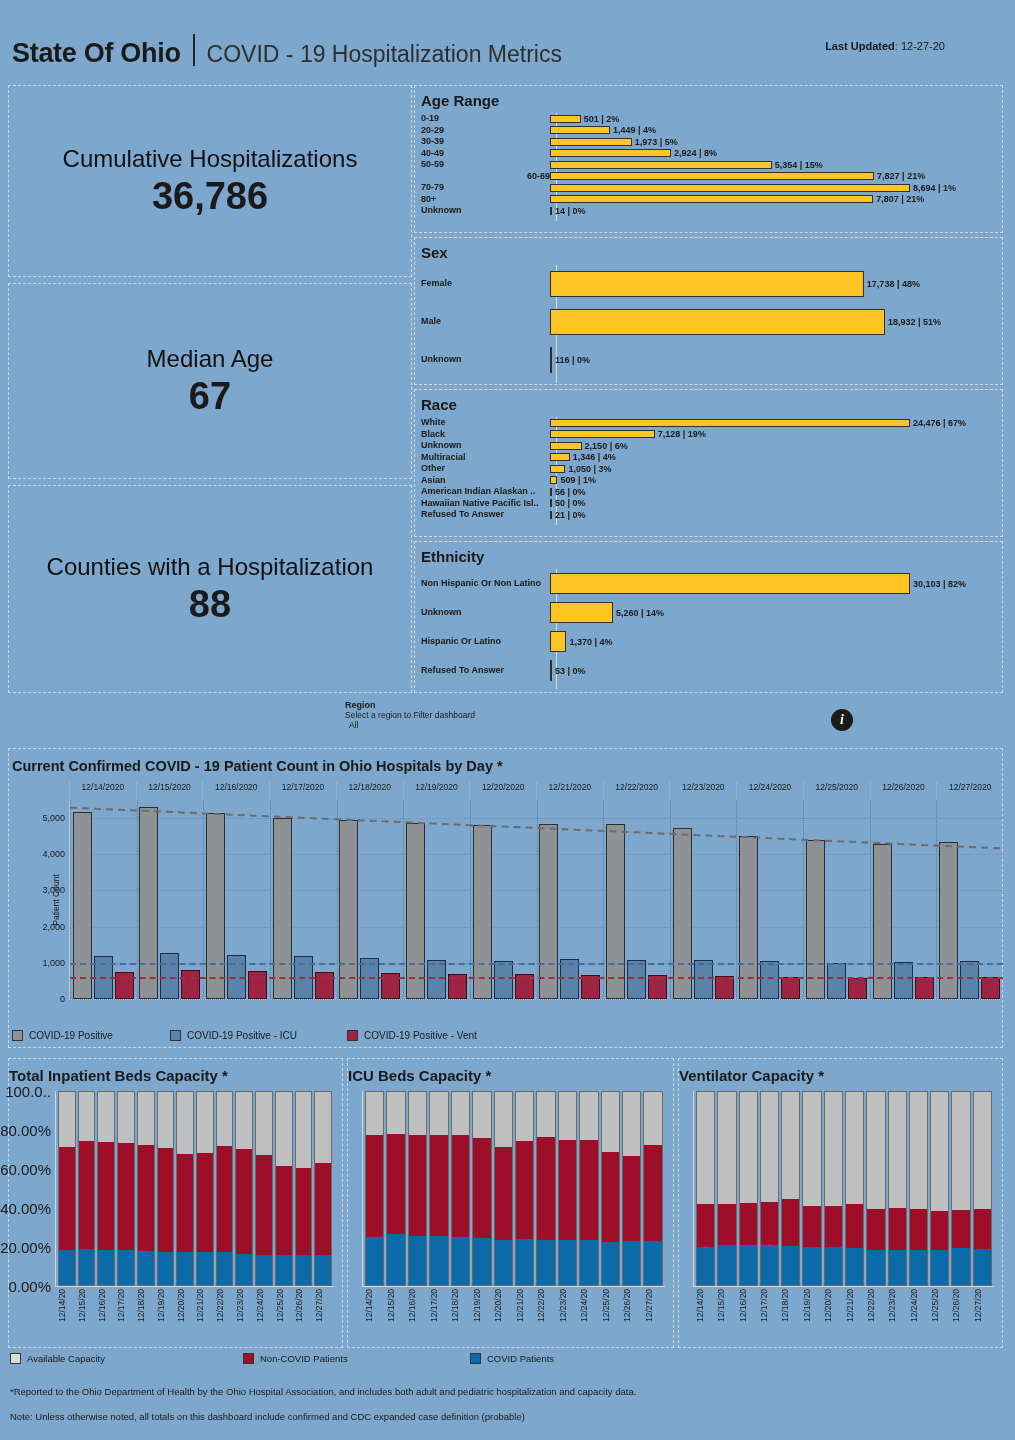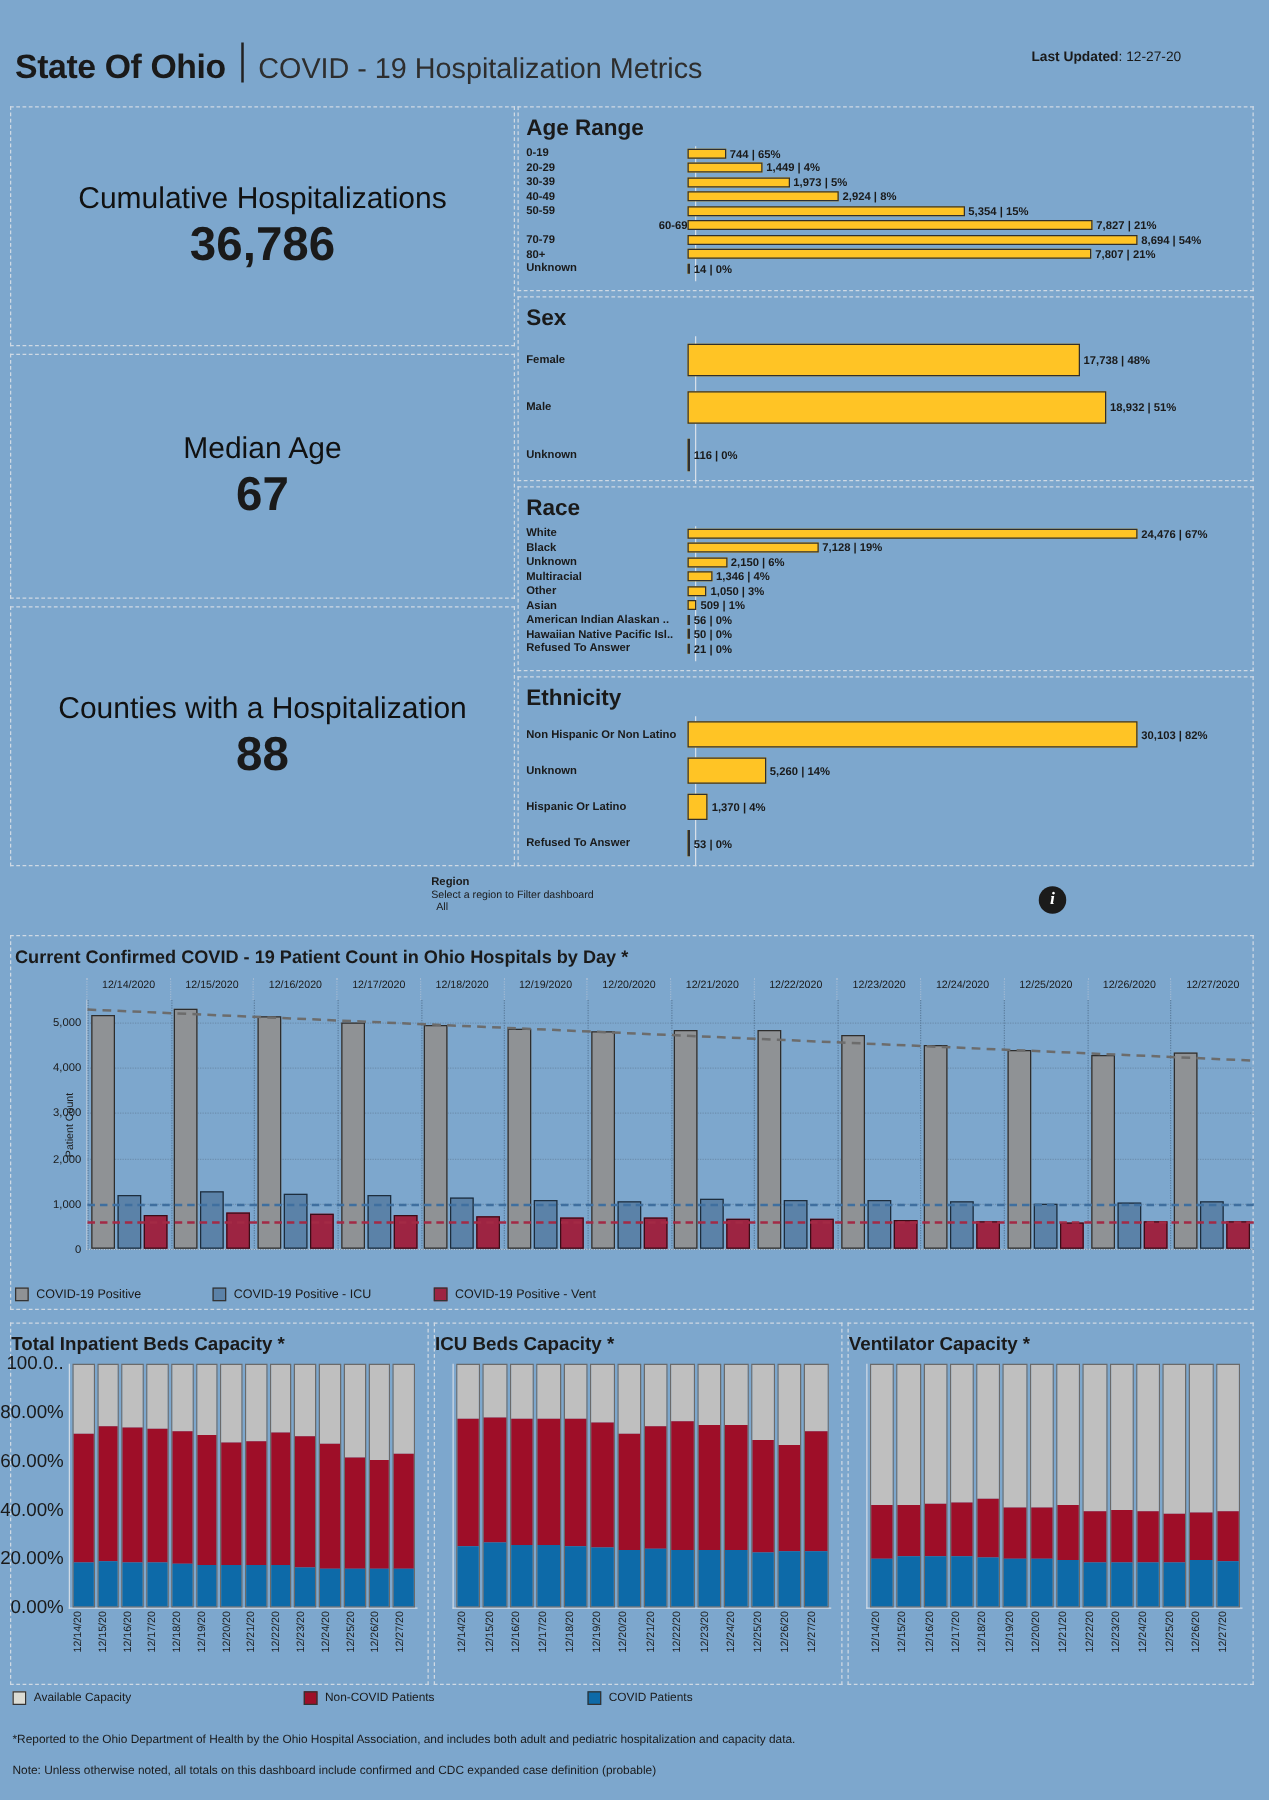--- a/index.html
+++ b/index.html
@@ -23,21 +23,21 @@
 
   
   .panel { position:absolute; border:1px dashed #cfd9e4; }
 
   
   .kpi { display:flex; flex-direction:column; align-items:center; justify-content:center; }
   .kpi-label { font-size:24px; color:#111; font-weight:normal; white-space:nowrap; }
   .kpi-value { font-size:38px; font-weight:bold; margin-top:2px; }
 
   
-  .demo-title { font-size:18px; font-weight:bold; margin:6px 0 4px 6px; }
+  .demo-title { font-size:15px; font-weight:bold; margin:6px 0 4px 6px; }
   .rows { position:relative; }
   .row { display:flex; align-items:center; }
   .row-label { font-size:9px; font-weight:bold; text-align:left; padding-left:6px; line-height:1.05; }
   .bar-area { position:relative; flex:1; height:100%; display:flex; align-items:center; }
   .bar {
     background:#ffc425; border:1px solid #2f2f2f; height:70%;
     min-width:2px;
   }
   .bar-val { font-size:9px; font-weight:bold; margin-left:3px; white-space:nowrap; }
   .axis-line { position:absolute; top:0; bottom:0; width:1px; background:#d6dfe9; }
@@ -121,21 +121,21 @@
   </div>
 
   <div class="panel" id="demo0" style="left:414px; top:85px; width:589px; height:148px;">
     <div class="demo-title">Age Range</div>
     <div class="rows">
         <div class="axis-line" style="left: 141px; top: 0px; height: 107.5px;"></div>
         <div class="row" style="height: 11.5px;">
           <div class="row-label" style="width: 135px;">0-19</div>
           <div class="bar-area">
             <div class="bar" style="width: 30.8075px;"></div>
-            <div class="bar-val">744 | 65%</div>
+            <div class="bar-val">501 | 2%</div>
           </div>
         </div>
         <div class="row" style="height: 11.5px;">
           <div class="row-label" style="width: 135px;">20-29</div>
           <div class="bar-area">
             <div class="bar" style="width: 60px;"></div>
             <div class="bar-val">1,449 | 4%</div>
           </div>
         </div>
         <div class="row" style="height: 11.5px;">
@@ -163,21 +163,21 @@
           <div class="row-label" style="width: 135px; text-align: right;">60-69</div>
           <div class="bar-area">
             <div class="bar" style="width: 324.099px;"></div>
             <div class="bar-val">7,827 | 21%</div>
           </div>
         </div>
         <div class="row" style="height: 11.5px;">
           <div class="row-label" style="width: 135px;">70-79</div>
           <div class="bar-area">
             <div class="bar" style="width: 360px;"></div>
-            <div class="bar-val">8,694 | 54%</div>
+            <div class="bar-val">8,694 | 1%</div>
           </div>
         </div>
         <div class="row" style="height: 11.5px;">
           <div class="row-label" style="width: 135px;">80+</div>
           <div class="bar-area">
             <div class="bar" style="width: 323.271px;"></div>
             <div class="bar-val">7,807 | 21%</div>
           </div>
         </div>
         <div class="row" style="height: 11.5px;">

